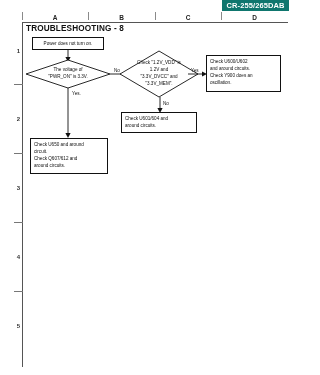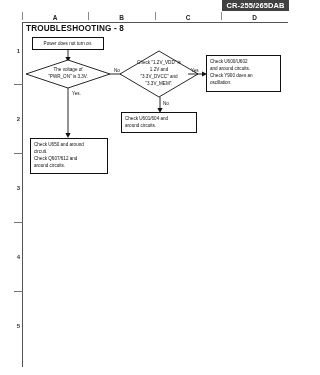--- a/index.html
+++ b/index.html
@@ -9,21 +9,21 @@
     color:#111;
     position:relative;
     overflow:hidden;
     -webkit-font-smoothing:none;
   }
   .page{position:absolute;inset:0;}
 
   
   .badge{
     position:absolute;top:0px;left:222px;width:67px;height:11px;
-    background:#404040;color:#ffffff;
+    background:#0f766e;color:#ffffff;
     font-size:7.5px;font-weight:bold;letter-spacing:.1px;
     display:flex;align-items:center;justify-content:center;
   }
 
   
   .colbar{position:absolute;left:22px;top:12px;width:266px;height:10px;}
   .colcell{
     position:absolute;top:0;height:10px;
     font-size:6.5px;font-weight:bold;
     display:flex;align-items:center;justify-content:center;

